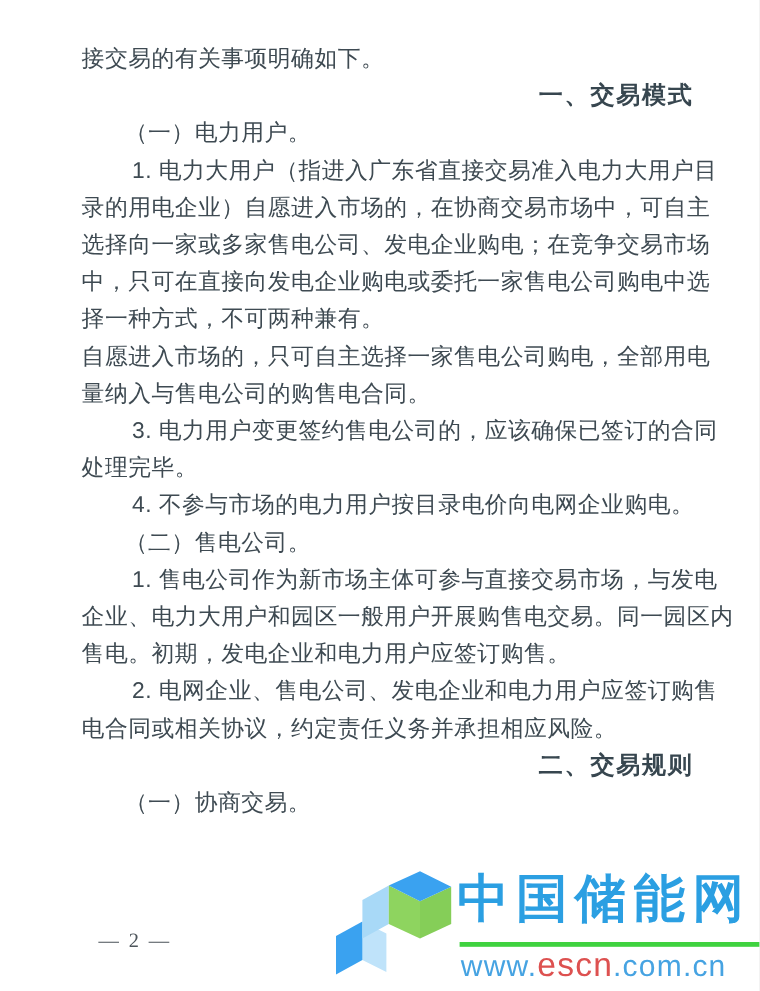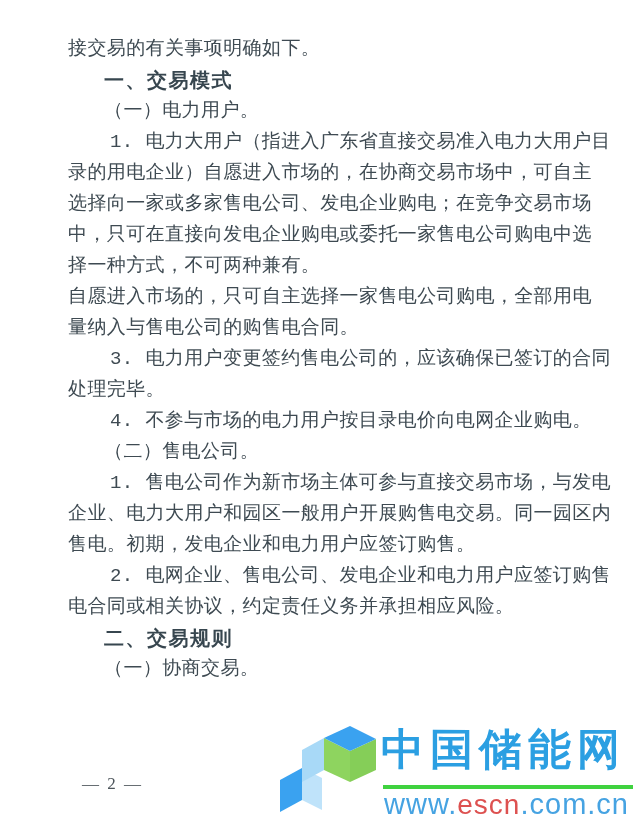--- a/index.html
+++ b/index.html
@@ -19,28 +19,29 @@
     top: 34px;
     width: 510px;
   }
   .line {
     height: 31px;
     line-height: 31px;
     font-size: 19px;
     letter-spacing: 0.4px;
     color: #3e4a52;
     white-space: nowrap;
-    font-family: Liberation Mono, monospace;
+    font-family: Liberation Sans, sans-serif;
   }
   .line.heading {
     font-family: "Liberation Sans", sans-serif;
     font-weight: 700;
     font-size: 20px;
     color: #37464f;
     letter-spacing: 1.5px;
+    text-align: right;
   }
   .ind-para { padding-left: 36px; }
   .ind-num  { padding-left: 42px; }
   
   .page-number {
     position: absolute;
     left: 82px;
     top: 774px;
     font-size: 17px;
     letter-spacing: 2px;
@@ -84,21 +85,21 @@
   }
   .wm-url {
     position: absolute;
     left: 104px;
     top: 72px;
     white-space: nowrap;
     font-family: "Liberation Sans", sans-serif;
     color: #46a3e2;
   }
   .wm-url span { vertical-align: baseline; }
-  .url-part { font-size: 29px; letter-spacing: 1px; color: #46a3e2; }
+  .url-part { font-size: 25px; letter-spacing: 1px; color: #46a3e2; }
   .url-escn { font-size: 28px; letter-spacing: 1px; color: #dd5150; font-weight: 400; }
 </style>
 </head>
 <body>
 
 <div class="page">
 
   <div class="text-block" id="lines">
       <div class="line ind-none">接交易的有关事项明确如下。</div>
       <div class="line heading ind-para">一、交易模式</div>

